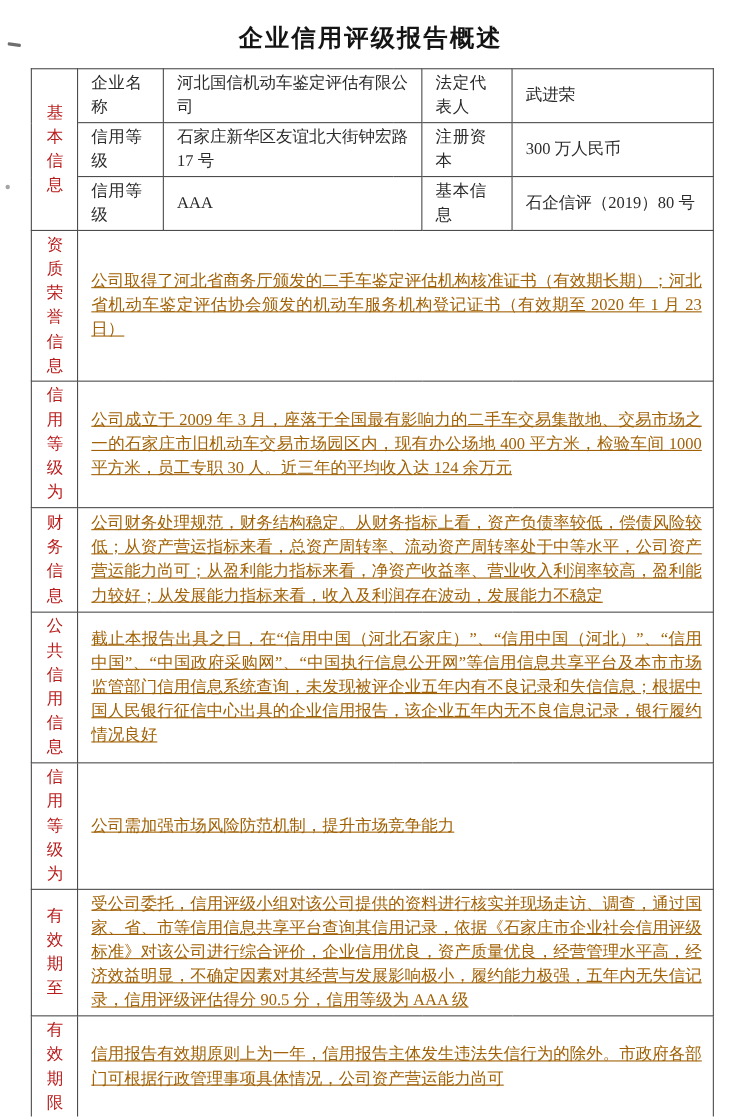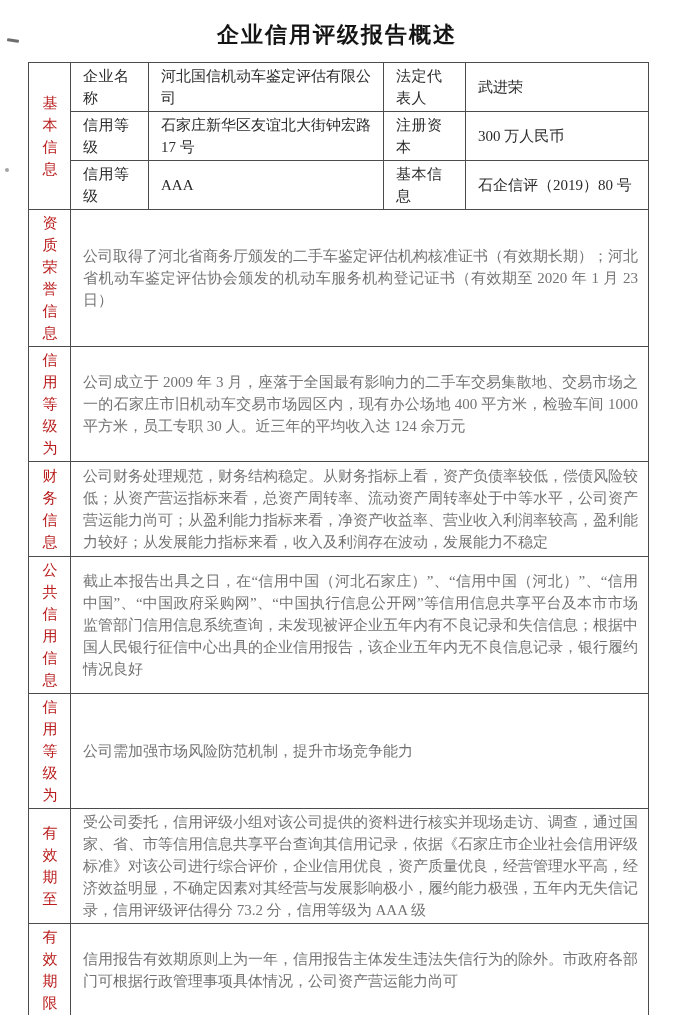--- a/index.html
+++ b/index.html
@@ -24,21 +24,21 @@
     padding:2px 10px 2px 12px;
     vertical-align:middle;
     overflow:hidden;
   }
   td.rowlabel{
     text-align:center;padding:2px 4px;letter-spacing:1px;
     line-height:24px;color:#b91c1c;
   }
   td.fieldlabel{ padding:2px 4px 2px 10px; letter-spacing:.5px;}
   td.fieldvalue{ padding:2px 6px 2px 10px;}
-  td.sectioncontent{ text-align:justify; color:#737373;}
+  td.sectioncontent{ text-align:justify; color:#a16207;text-decoration:underline;}
   .scan-artifact{ position:absolute; background:#4a4a4a; border-radius:1px;}
   .scan-artifact.a1{ left:7px; top:39px; width:12px; height:3px; transform:rotate(8deg); opacity:.8;}
   .scan-artifact.a2{ left:5px; top:168px; width:4px; height:4px; opacity:.5; border-radius:50%;}
 </style>
 </head>
 <body>
 
 <div class="page">
 
   <div class="scan-artifact a1"></div>
@@ -97,21 +97,21 @@
       <td class="sectioncontent" colspan="5">截止本报告出具之日，在“信用中国（河北石家庄）”、“信用中国（河北）”、“信用中国”、“中国政府采购网”、“中国执行信息公开网”等信用信息共享平台及本市市场监管部门信用信息系统查询，未发现被评企业五年内有不良记录和失信信息；根据中国人民银行征信中心出具的企业信用报告，该企业五年内无不良信息记录，银行履约情况良好</td>
     </tr>
 
     <tr style="height:46px">
       <td class="rowlabel">信用等级为</td>
       <td class="sectioncontent" colspan="5">公司需加强市场风险防范机制，提升市场竞争能力</td>
     </tr>
 
     <tr style="height:112px">
       <td class="rowlabel">有效期至</td>
-      <td class="sectioncontent" colspan="5">受公司委托，信用评级小组对该公司提供的资料进行核实并现场走访、调查，通过国家、省、市等信用信息共享平台查询其信用记录，依据《石家庄市企业社会信用评级标准》对该公司进行综合评价，企业信用优良，资产质量优良，经营管理水平高，经济效益明显，不确定因素对其经营与发展影响极小，履约能力极强，五年内无失信记录，信用评级评估得分 73.2 分，信用等级为 AAA 级</td>
+      <td class="sectioncontent" colspan="5">受公司委托，信用评级小组对该公司提供的资料进行核实并现场走访、调查，通过国家、省、市等信用信息共享平台查询其信用记录，依据《石家庄市企业社会信用评级标准》对该公司进行综合评价，企业信用优良，资产质量优良，经营管理水平高，经济效益明显，不确定因素对其经营与发展影响极小，履约能力极强，五年内无失信记录，信用评级评估得分 90.5 分，信用等级为 AAA 级</td>
     </tr>
 
     <tr style="height:51px">
       <td class="rowlabel">有效期限</td>
       <td class="sectioncontent" colspan="5">信用报告有效期原则上为一年，信用报告主体发生违法失信行为的除外。市政府各部门可根据行政管理事项具体情况，公司资产营运能力尚可</td>
     </tr>
 
     <tr style="height:46px">
       <td class="rowlabel">法律责任</td>
       <td class="sectioncontent" colspan="5">河北恒实信用管理有限公司对本信用报告内容的真实性和合法性承担法律责任</td>

